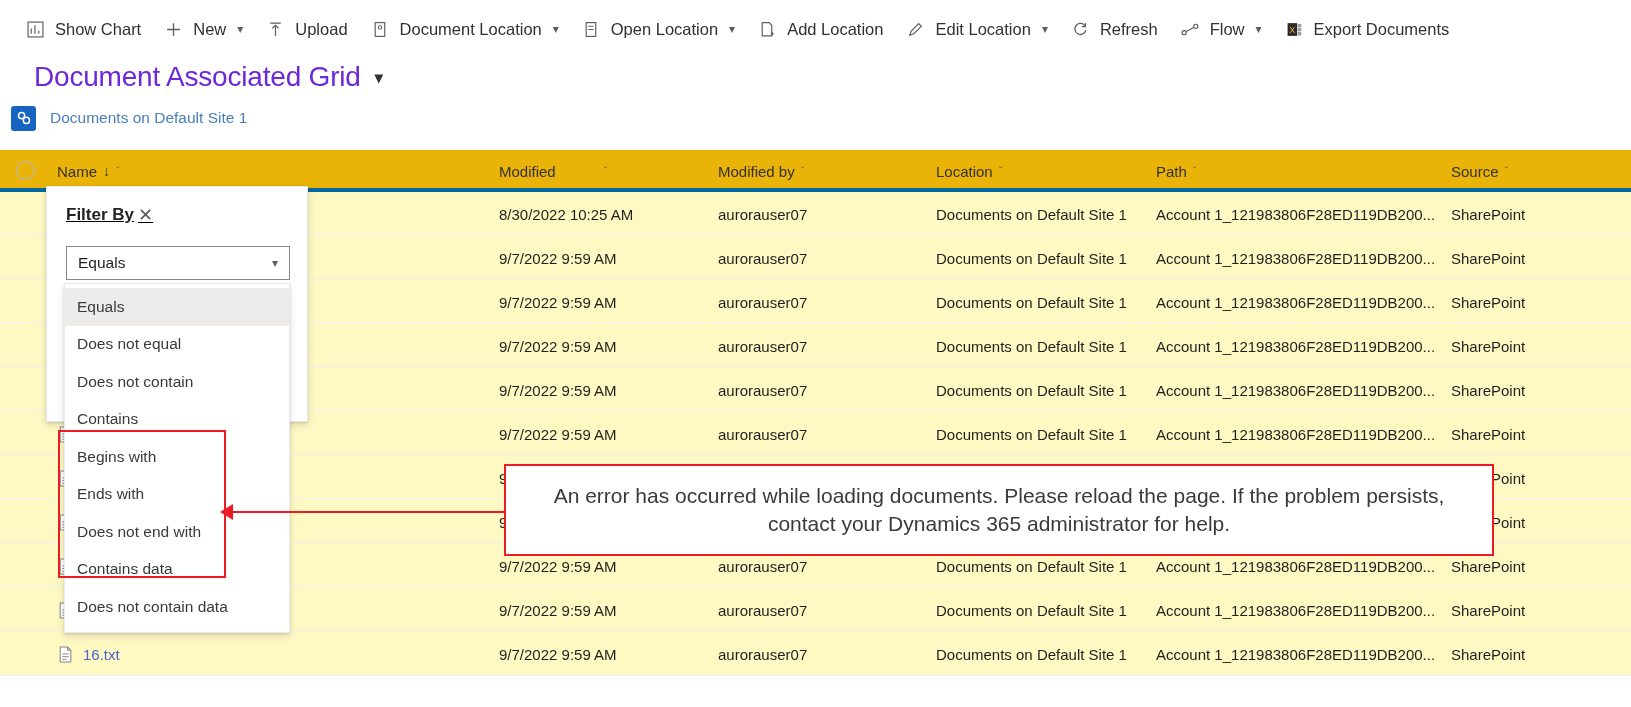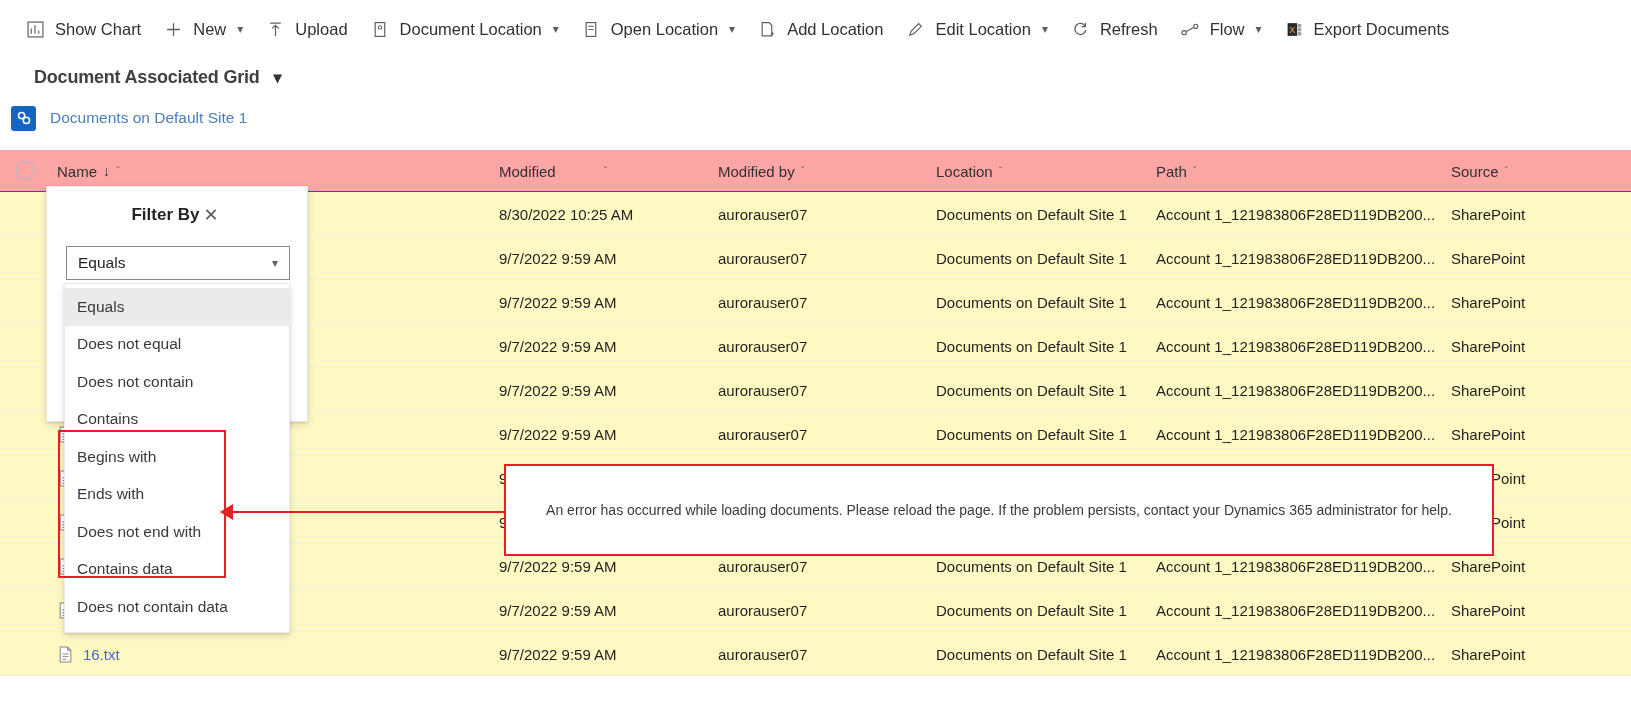--- a/index.html
+++ b/index.html
@@ -26,39 +26,39 @@
   }
   .cmd .glyph { display:inline-flex; align-items:center; justify-content:center; width: 21px; height: 21px; color:#605e5c; }
   .cmd .chev { color:#605e5c; font-size: 12px; margin-left: 2px; }
   .cmd .lbl { color:#323130; }
 
   
   .titlerow {
     position:absolute; top:55px; left:0; width:1631px; height:44px;
     display:flex; align-items:center; padding-left:34px; gap:14px;
   }
-  .viewtitle { font-size: 18px; font-weight: 700; color:#404040; letter-spacing:-0.2px; }
+  .viewtitle { font-size: 28px; font-weight: 400; color:#6d28d9; letter-spacing:-0.2px; }
   .viewchev { color:#323130; font-size: 16px; font-weight:600; }
 
   
   .locrow {
     position:absolute; top:102px; left:0; width:1631px; height:32px;
     display:flex; align-items:center; padding-left:11px; gap:14px;
   }
   .locicon {
     width:25px; height:25px; border-radius:3px; background:#1565c0;
     display:flex; align-items:center; justify-content:center;
   }
   .loclink { color:#4a7ebb; font-size:15.5px; cursor:pointer; }
 
   
   .grid { position:absolute; top:150px; left:0; width:1631px; height:557px; }
   .grid-header {
     position:relative; height:42px; width:1631px;
-    border-bottom:1px solid #0369a1; background:#fca5a5;
+    border-bottom:4px solid #0369a1; background:#eab308;
   }
   .hdr-cell {
     position:absolute; top:0; height:42px; display:flex; align-items:center; gap:6px;
     font-size:15px; color:#323130; font-weight:400; white-space:nowrap;
   }
   .hdr-cell .sortarrow { font-size:14px; color:#323130; }
   .hdr-cell .hchev { font-size:11px; color:#605e5c; }
   .selectall-circle {
     position:absolute; left:16px; top:11px; width:19px; height:19px;
     border:1.7px solid #a9bcd4; border-radius:50%;
@@ -86,22 +86,23 @@
   .c-source   { left:1451px; width:170px; }
 
   
   .filter-panel {
     position:absolute; left:46px; top:186px; width:262px; height:236px;
     background:#ffffff; border:1px solid #e8e8e8;
     box-shadow: 0 3.2px 7.2px rgba(0,0,0,.132), 0 .6px 1.8px rgba(0,0,0,.108);
     z-index: 30;
   }
   .filter-head {
-    display:flex; align-items:center; justify-content:center;
+    display:flex; align-items:center; justify-content:flex-start;
     padding: 17px 19px 0 19px;
+    text-decoration: underline;
   }
   .filter-title { font-size:17px; font-weight:700; color:#242424; }
   .filter-close { font-size:18px; color:#605e5c; cursor:pointer; line-height:1; padding:2px 4px; }
   .filter-select {
     margin: 20px 17px 0 19px; height:34px;
     border:1px solid #8a8886; background:#fff;
     display:flex; align-items:center; justify-content:space-between;
     padding: 0 11px 0 11px; cursor:pointer;
   }
   .filter-select .val { font-size:15.5px; color:#201f1e; }
@@ -128,21 +129,21 @@
   }
 
   
   .error-box {
     position:absolute; left:504px; top:464px; width:990px; height:92px;
     border:2px solid #ec1c24; background:#ffffff;
     display:flex; align-items:center; justify-content:center;
     z-index: 45;
   }
   .error-text {
-    font-size:14px; color:#3b3a39; text-align:center; padding: 0 22px;
+    font-size:21px; color:#3b3a39; text-align:center; padding: 0 22px;
     line-height:1.35;
   }
 
   
   .arrow-line {
     position:absolute; left:228px; top:511px; width:278px; height:2px;
     background:#ec1c24; z-index:48;
   }
   .arrow-head {
     position:absolute; left:220px; top:504px; width:0; height:0;

